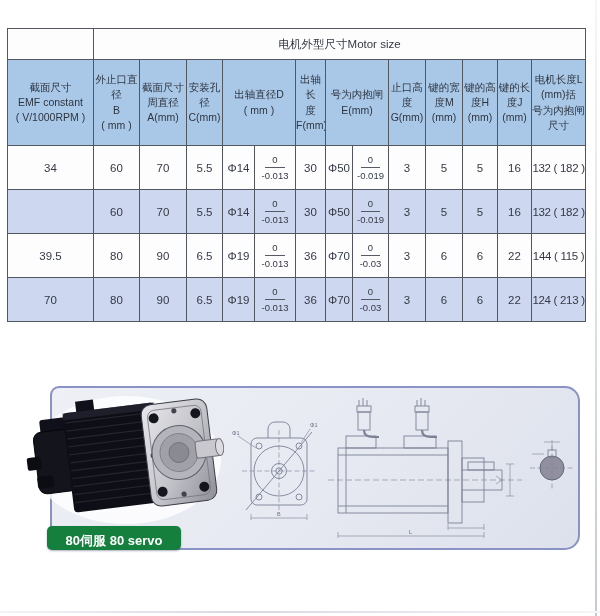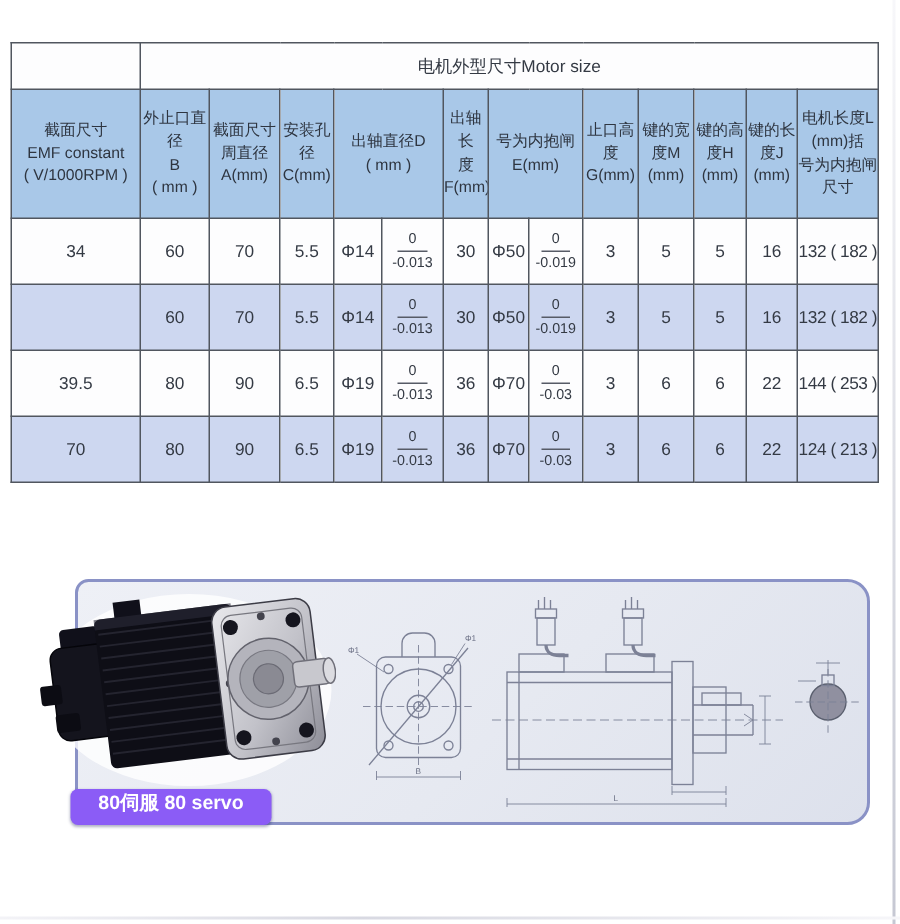--- a/index.html
+++ b/index.html
@@ -19,22 +19,22 @@
   .tol{display:flex;flex-direction:column;align-items:center;justify-content:center;font-size:9.5px;line-height:1.6;}
   .tol-top{display:block;border-bottom:1px solid #565b66;padding:0 7px;text-align:center;}
   .tol-bot{display:block;padding:0 2px;text-align:right;}
   .cell-l{font-size:10.5px;letter-spacing:-0.3px;margin-top:40px;}
 
   
   .panel{position:absolute;left:50px;top:386px;width:526px;height:160px;
     border:2px solid #8a92c6;border-radius:9px 15px 15px 9px;
     background:linear-gradient(135deg,#eef0f6 0%,#e6e9f1 55%,#dde1ec 100%);}
   .caption{position:absolute;left:47px;top:526px;min-width:118px;height:24px;
-    background:#8b5cf6;color:#ffffff;border-radius:5px;font-size:13px;font-weight:bold;
-    display:flex;align-items:flex-start;justify-content:center;padding:0 8px;
+    background:#15803d;color:#ffffff;border-radius:5px;font-size:13px;font-weight:bold;
+    display:flex;align-items:flex-end;justify-content:center;padding:0 8px;
     box-shadow:0 1px 2px rgba(20,25,80,.35);z-index:5;}
   .photo{position:absolute;left:26px;top:390px;width:198px;height:140px;z-index:4;}
   .drawing{position:absolute;left:230px;top:396px;width:352px;height:148px;z-index:3;}
 
   
   .edge-right{position:absolute;left:595px;top:0;width:2px;height:616px;
     background:linear-gradient(#f7f7fa,#c6c8d3);}
   .edge-bottom{position:absolute;left:0;top:611px;width:600px;height:2px;
     background:linear-gradient(90deg,#f3f3f7,#d8d9e2 40%,#f6f6f9);}
 </style>
@@ -176,21 +176,21 @@
       <td>
             <span class="tol">
               <span class="tol-top">0</span>
               <span class="tol-bot">-0.03</span>
             </span>
           </td>
       <td>3</td>
       <td>6</td>
       <td>6</td>
       <td>22</td>
-      <td class="cell-l">144 ( 253 )</td>
+      <td class="cell-l">144 ( 115 )</td>
     </tr>
 
     <tr class="data-row alt">
       <td>70</td>
       <td>80</td>
       <td>90</td>
       <td>6.5</td>
       <td>Φ19</td>
       <td>
             <span class="tol">

